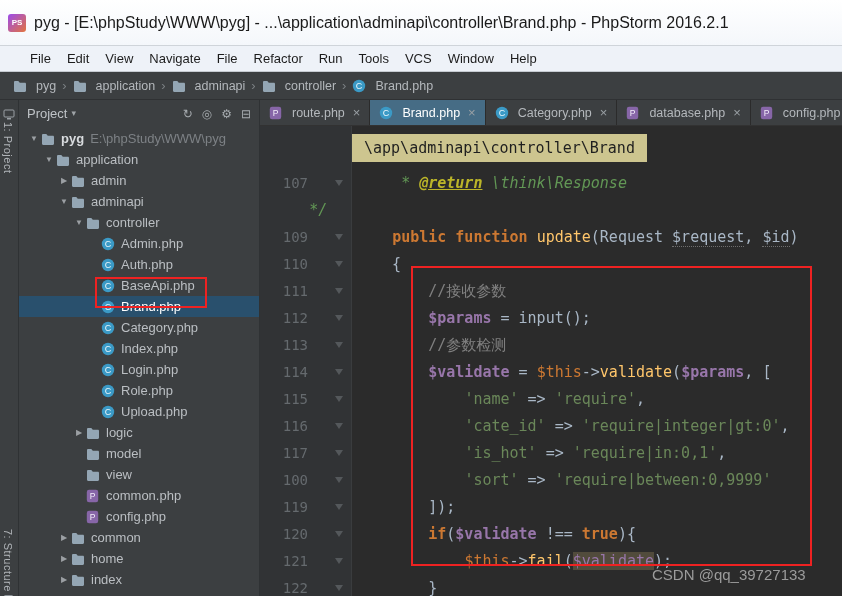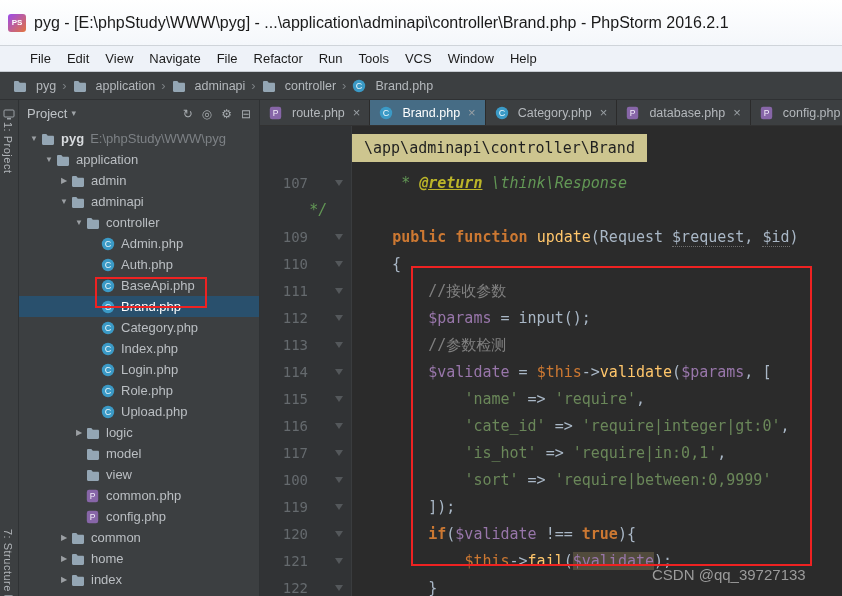--- a/index.html
+++ b/index.html
@@ -72,21 +72,21 @@
   .fold-arrow::after { content:''; position:absolute; right:9px; top:10px;
                        border-left:4.5px solid transparent; border-right:4.5px solid transparent;
                        border-top:6px solid #54585b; }
   .code-text { padding-left:4px; color:#a9b7c6; }
 
   
   .tk-pl     { color:#a9b7c6; }
   .tk-kw     { color:var(--keyword,#cc7832); font-weight:bold; }
   .tk-fn     { color:var(--function,#ffc66b);margin-top:20px; }
   .tk-str    { color:var(--string,#6a8759); }
-  .tk-var    { color:var(--variable,#9876aa); }
+  .tk-var    { color:var(--variable,#9876aa);font-weight:bold; }
   .tk-this   { color:var(--keyword,#cc7832); }
   .tk-cm     { color:var(--comment,#808080); }
   .tk-doc    { color:var(--doc,#629755); font-style:italic; }
   .tk-docval { color:var(--doc,#629755); font-style:italic; }
   .tk-doctag { color:#bbb529; font-style:italic; font-weight:bold; text-decoration:underline; }
   .tk-param  { color:#a9b7c6; border-bottom:1px dotted #6f6f6f; }
   .tk-hlvar  { color:var(--variable,#9876aa); background:#514b3c; }
 
   .path-overlay { position:absolute; left:92px; top:8px; height:28px; line-height:28px;
                   background:var(--overlay-bg,#cdc58f); color:#1f1f1f; padding:0 12px;

